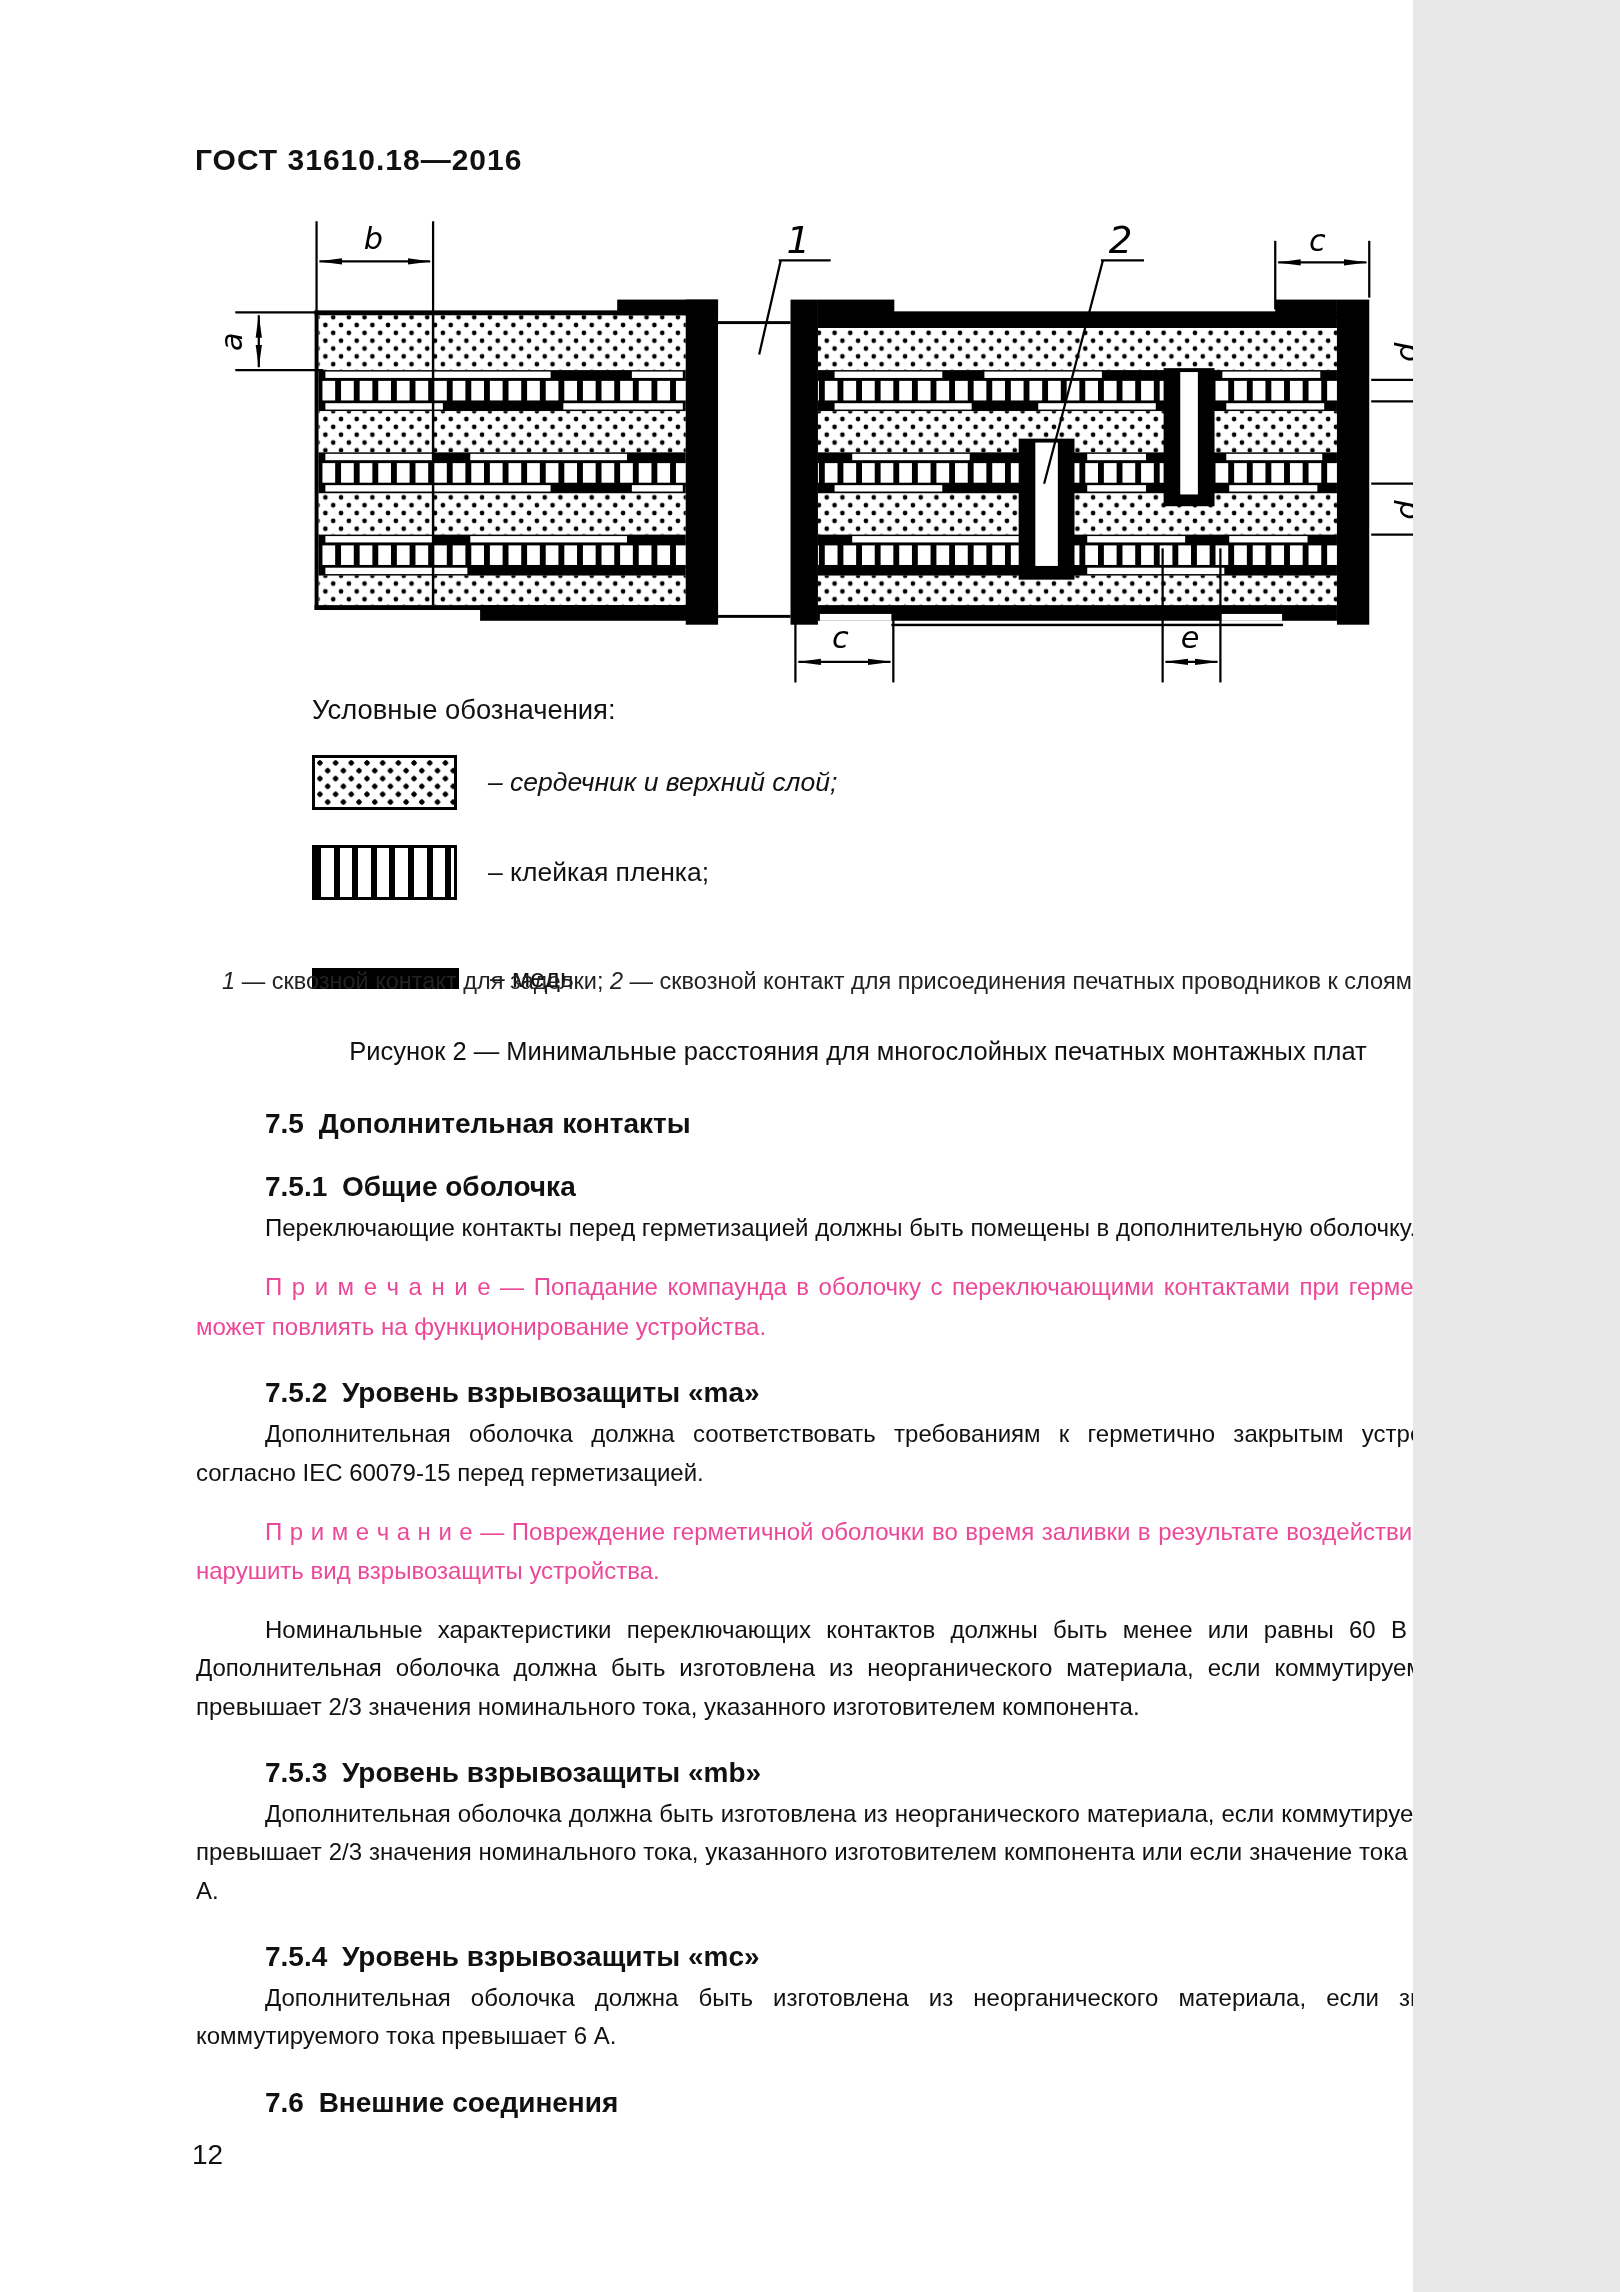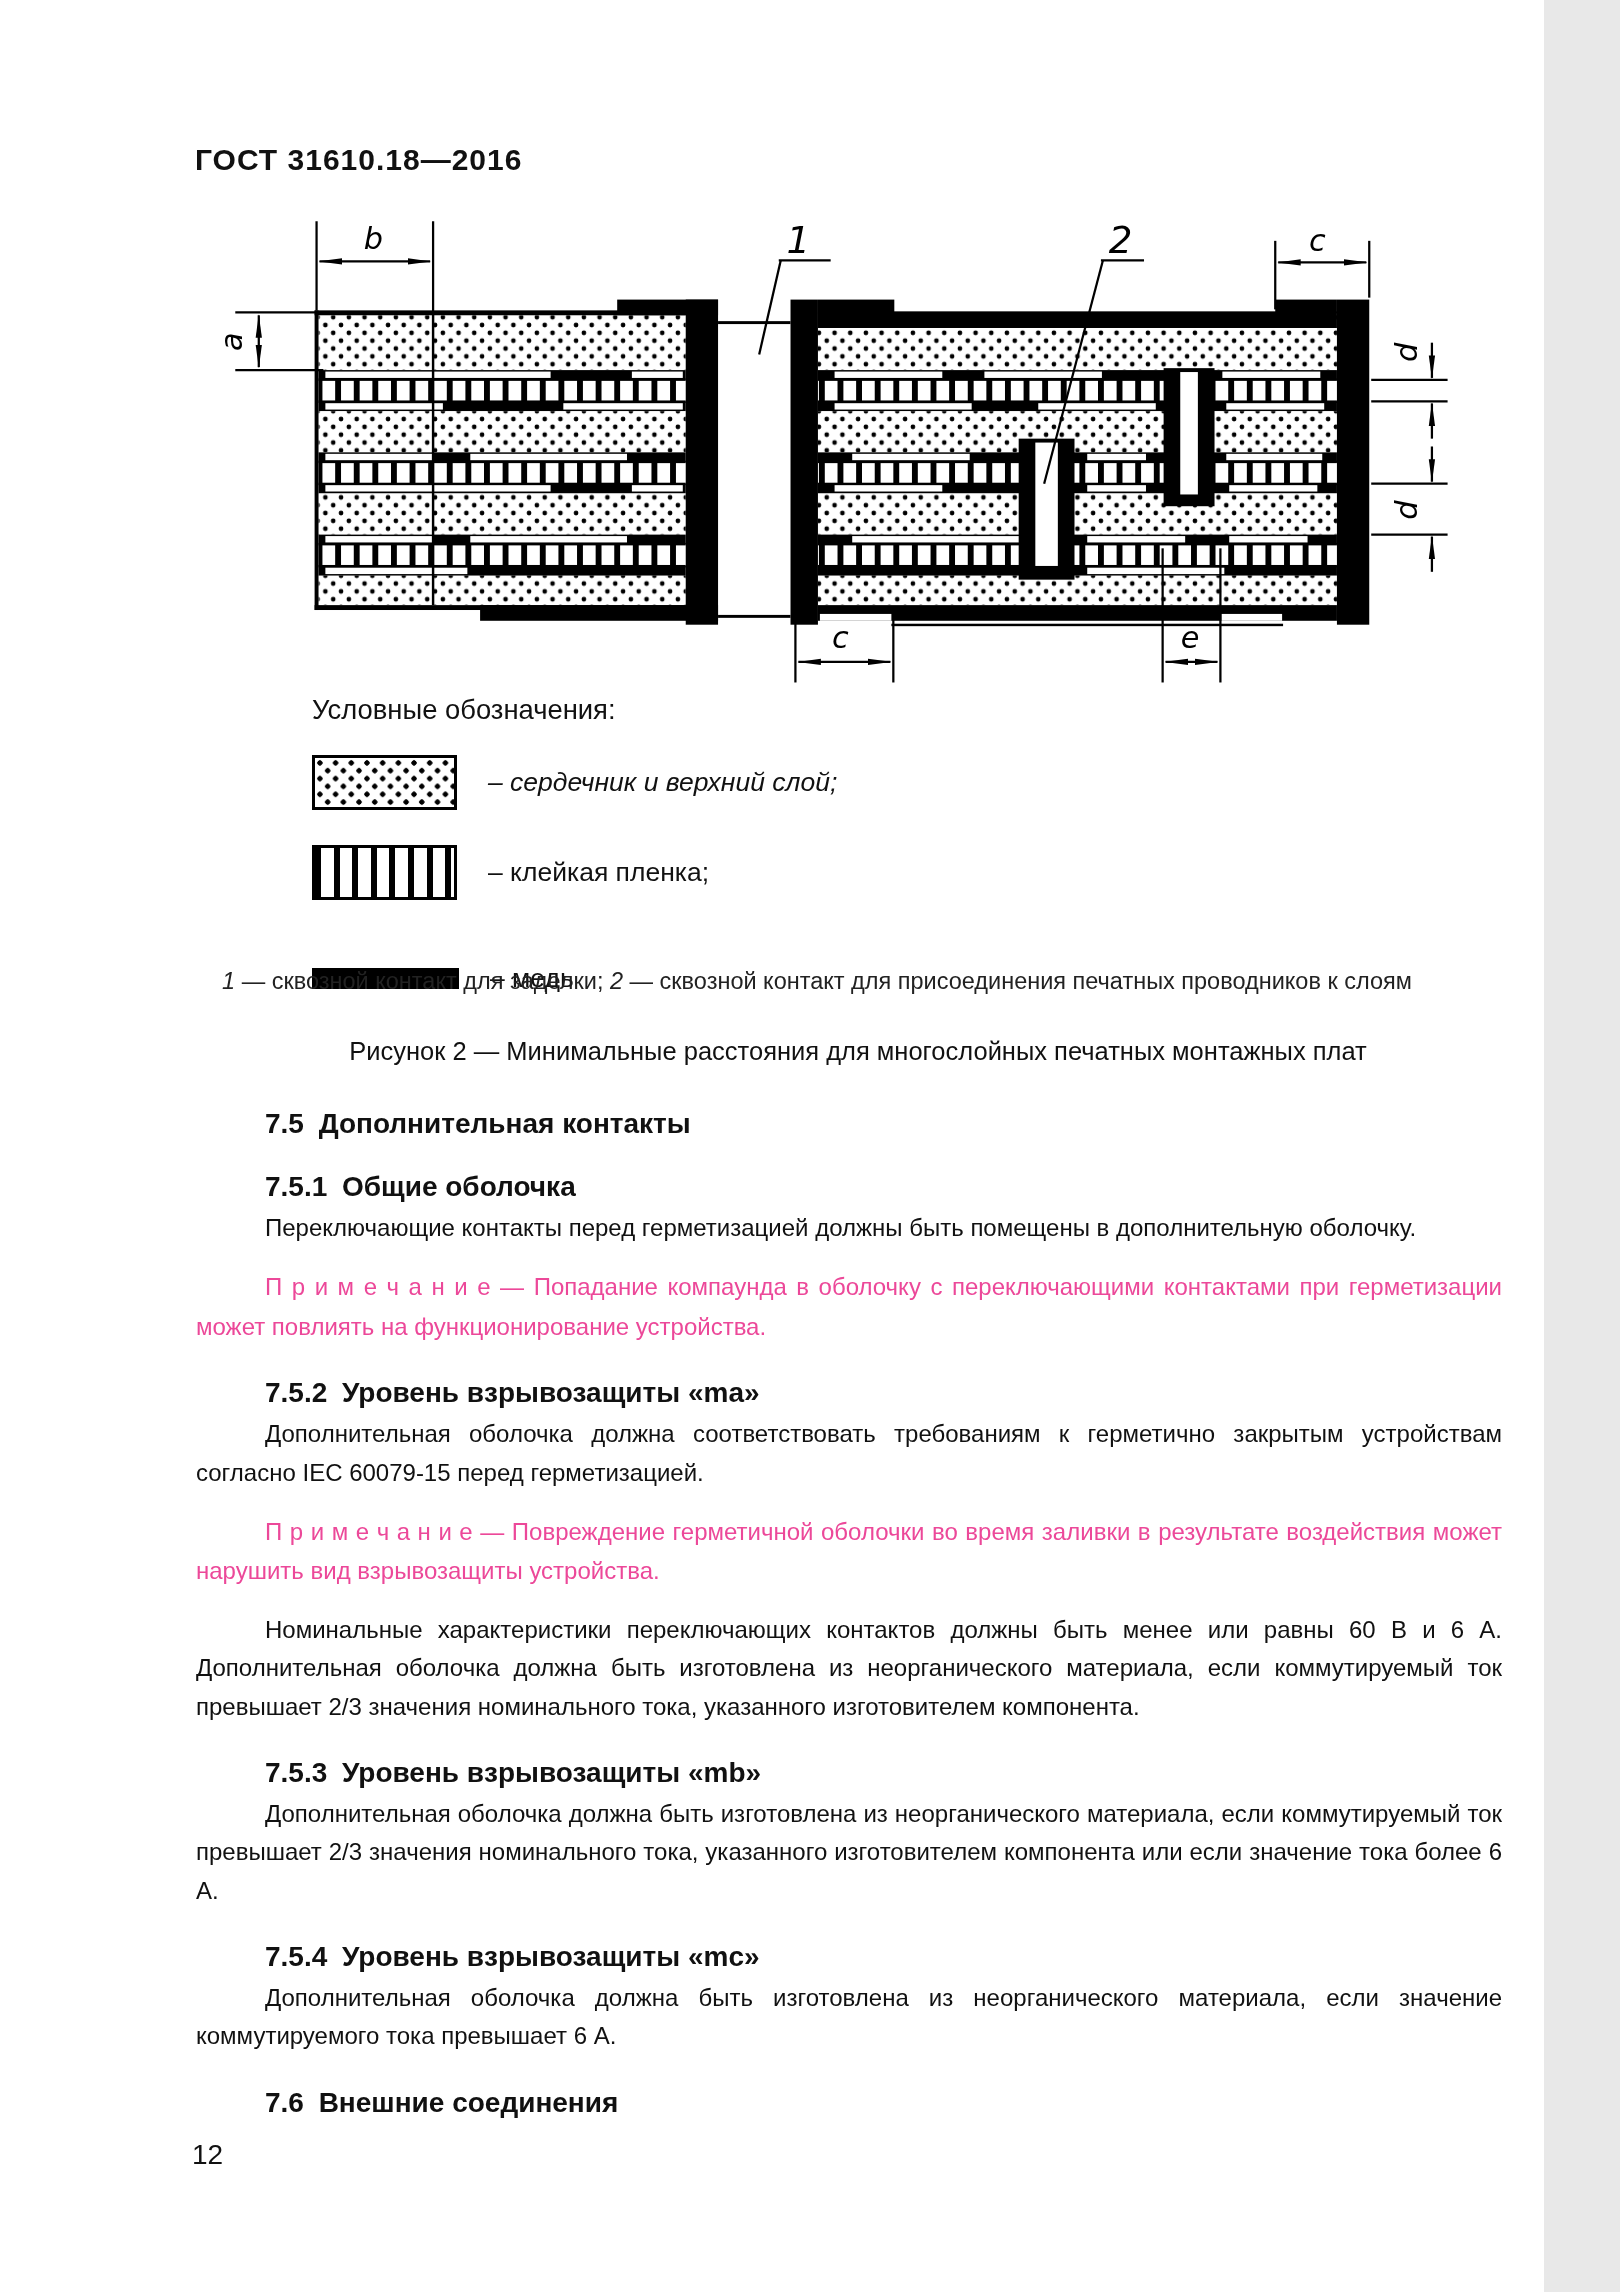--- a/index.html
+++ b/index.html
@@ -1,17 +1,17 @@
 <!DOCTYPE html>
 <html><head>
 <meta charset="utf-8">
 <style>
   html,body{margin:0;padding:0;background:#e8e8e8;}
   .page{
-    position:relative;width:1544px;height:2293px;background:#ffffff;
+    position:relative;width:1413px;height:2293px;background:#ffffff;
     font-family:"Liberation Sans",sans-serif;color:#111;overflow:hidden;
   }
   .doc-header{
     position:absolute;left:195px;top:143px;font-size:30px;font-weight:bold;
     letter-spacing:1px;white-space:nowrap;
   }
   .fig{position:absolute;left:225px;top:186px;width:1274px;height:519px;}
 
   
   .legend-title{position:absolute;left:312px;top:694px;font-size:27.4px;}

